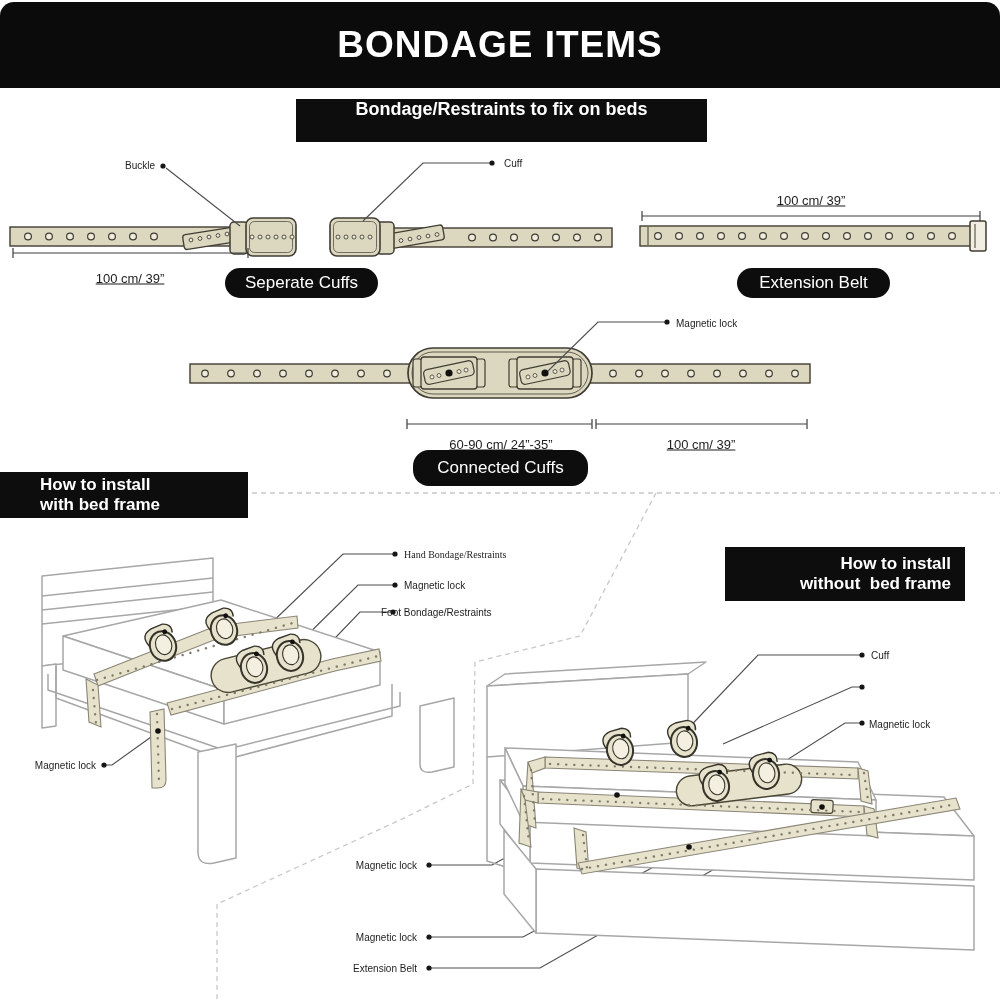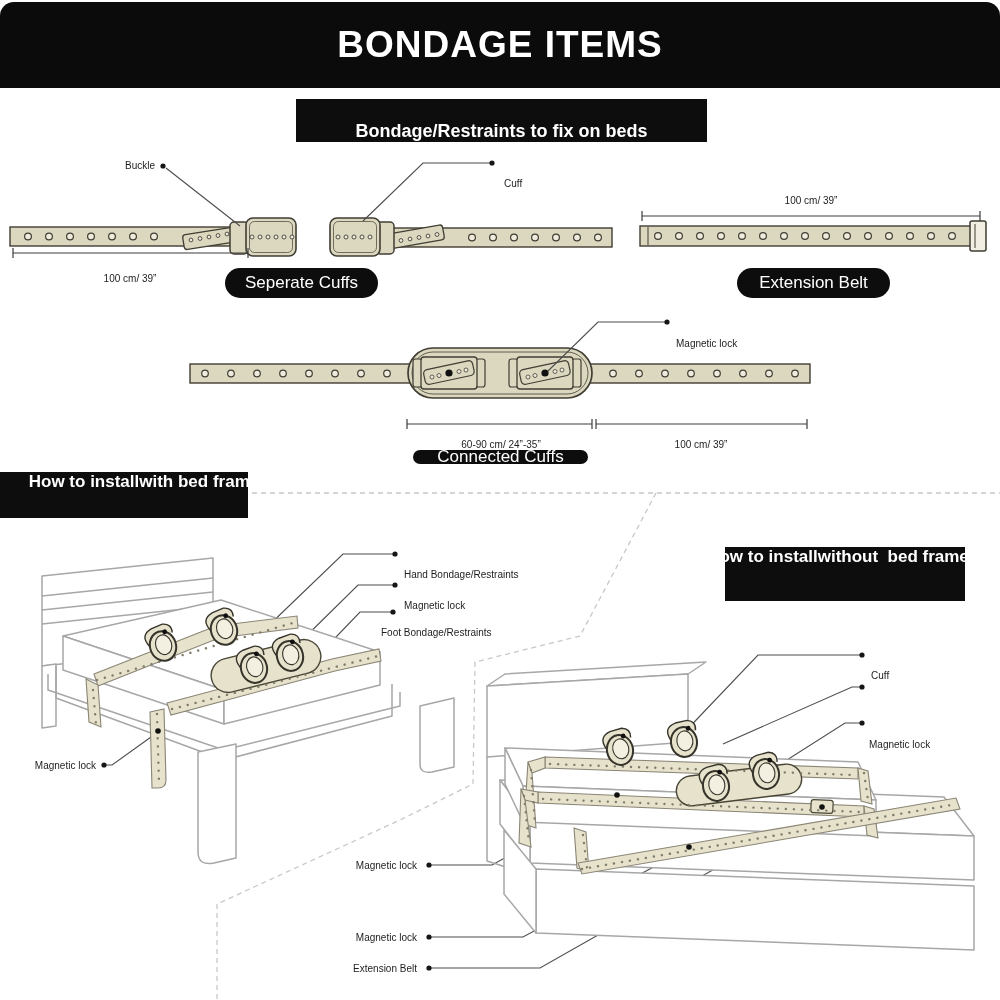--- a/index.html
+++ b/index.html
@@ -4,35 +4,35 @@
 <style>
   html,body{margin:0;padding:0;background:#fff;}
   #page{position:relative;width:1000px;height:1000px;background:#fff;overflow:hidden;
         font-family:"Liberation Sans",sans-serif;color:#1d1d1d;}
   svg.art{position:absolute;left:0;top:0;z-index:1;}
   .ov{position:absolute;z-index:2;}
   .banner-top{left:0;top:2px;width:1000px;height:86px;background:#0b0b0b;border-radius:14px 14px 0 0;
               display:flex;align-items:center;justify-content:center;}
   .banner-top span{color:#fff;font-size:37px;font-weight:800;letter-spacing:1px;}
   .banner-sub{left:296px;top:99px;width:411px;height:43px;background:#0d0d0d;
-              display:flex;align-items:flex-end;justify-content:center;}
+              display:flex;align-items:flex-start;justify-content:center;}
   .banner-sub span{color:#fff;font-size:18px;font-weight:700;}
   .pill{background:#0d0d0d;color:#fff;border-radius:16px;display:flex;align-items:center;justify-content:center;
         font-size:17px;font-weight:500;}
   #pill-separate{left:225px;top:268px;width:153px;height:30px;}
   #pill-extension{left:737px;top:268px;width:153px;height:30px;}
-  #pill-connected{left:413px;top:450px;width:175px;height:14px;}
-  .hdrbox{background:#0d0d0d;color:#fff;display:flex;flex-direction:row;justify-content:center;
+  #pill-connected{left:413px;top:450px;width:175px;height:36px;}
+  .hdrbox{background:#0d0d0d;color:#fff;display:flex;flex-direction:column;justify-content:center;
           font-size:17px;font-weight:600;line-height:20px;}
   #hdr-with{left:0;top:472px;width:248px;height:46px;padding-left:40px;box-sizing:border-box;}
   #hdr-without{left:725px;top:547px;width:240px;height:54px;text-align:right;padding-right:14px;box-sizing:border-box;}
   .hdrbox div{white-space:pre;}
   .lbl{position:absolute;z-index:2;font-size:10px;font-weight:500;color:#1d1d1d;white-space:pre;}
-  .dim{font-size:10px;}
-  .al{transform:translate(0,-50%);margin-top:20px;}
+  .dim{font-size:13px;text-decoration:underline;}
+  .al{transform:translate(0,-50%);}
   .ar{transform:translate(-100%,-50%);}
   .ac{transform:translate(-50%,-50%);}
   .two{line-height:16px;}
 </style>
 </head>
 <body>
 
 <div id="page">
 
   <svg class="art" width="1000" height="1000" viewBox="0 0 1000 1000">
@@ -396,21 +396,21 @@
 
   <div class="ov hdrbox" id="hdr-with">
     <div>How to install</div>
     <div>with bed frame</div>
   </div>
   <div class="ov hdrbox" id="hdr-without">
     <div>How to install</div>
     <div>without  bed frame</div>
   </div>
 
-  <span class="lbl al" style="left:404px;top:554px;">Hand Bondage/Restraints</span>
+  <span class="lbl al" style="left:404px;top:554px;font-family:Liberation Serif, serif;">Hand Bondage/Restraints</span>
   <span class="lbl al" style="left:404px;top:585px;">Magnetic lock</span>
   <span class="lbl al" style="left:381px;top:612px;">Foot Bondage/Restraints</span>
   <span class="lbl ar" style="left:96px;top:765px;">Magnetic lock</span>
 
   <span class="lbl al" style="left:871px;top:655px;">Cuff</span>
   <span class="lbl al" style="left:869px;top:724px;">Magnetic lock</span>
   <span class="lbl ar" style="left:417px;top:865px;">Magnetic lock</span>
   <span class="lbl ar" style="left:417px;top:937px;">Magnetic lock</span>
   <span class="lbl ar" style="left:417px;top:968px;">Extension Belt</span>
 

